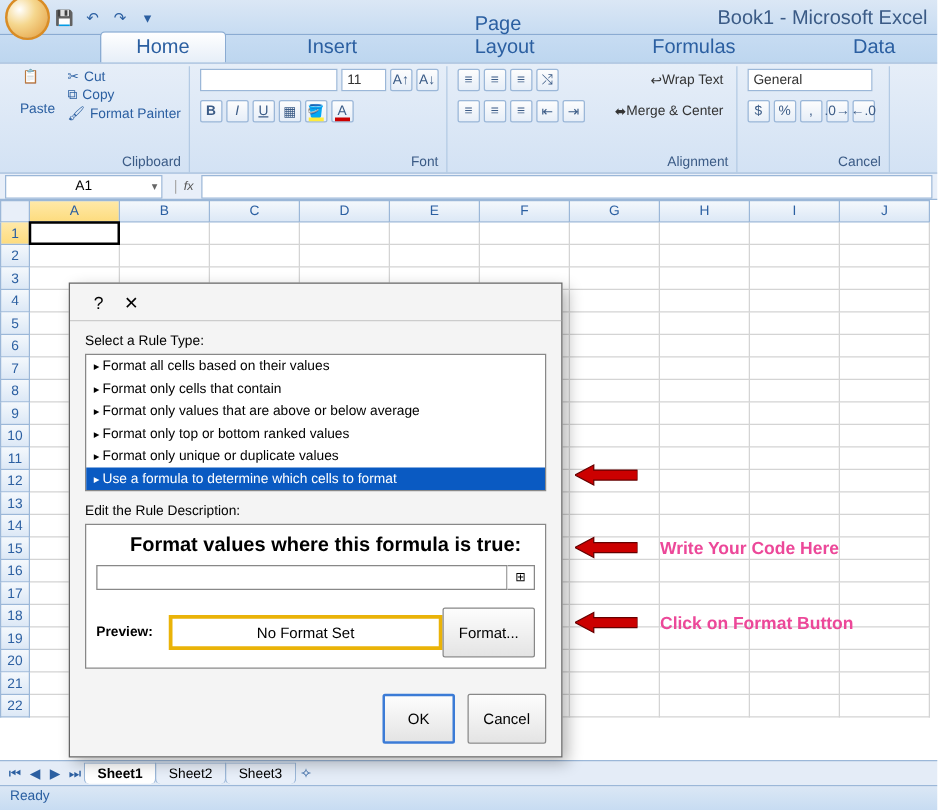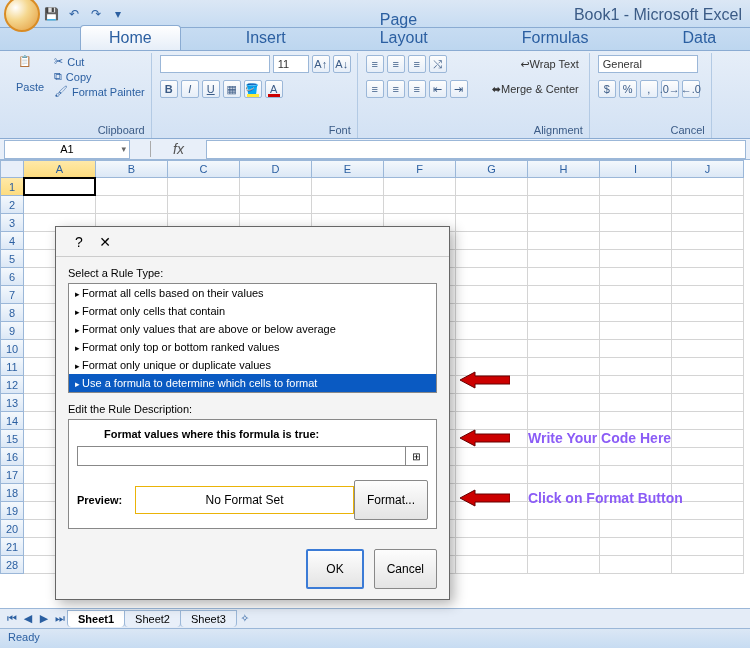--- a/index.html
+++ b/index.html
@@ -27,21 +27,21 @@
 .stack { display: flex; flex-direction: column; gap: 2px; }
 .small-btns span { font-size: 11px; color: #2b5fa1; display: flex; align-items: center; gap: 4px; }
 .ctrl { height: 18px; border: 1px solid #9bb7d8; background: #fff; font-size: 11px; color: #333; display: inline-flex; align-items: center; padding: 0 4px; }
 .grp-row { display: flex; gap: 3px; align-items: center; margin-bottom: 3px; }
 .ico { width: 18px; height: 18px; border: 1px solid #9bb7d8; background: linear-gradient(#fdfdfd,#e6eef8); display: inline-flex; align-items: center; justify-content: center; font-size: 11px; color: #3b5b86; border-radius: 2px; }
 
 
 .fbar { height: 21px; border-bottom: 1px solid #9bb7d8; display: flex; align-items: center; background: #e8eff9; }
 .namebox { width: 126px; height: 19px; border: 1px solid #9bb7d8; background: #fff; margin-left: 4px; font-size: 11px; display: flex; align-items: center; justify-content: center; position: relative; }
 .namebox::after { content: "▾"; position: absolute; right: 3px; font-size: 9px; color: #666; }
-.fxlabel { font-style: italic; font-size: 14px; color: #555; padding: 0 22px; border-left: 1px solid #aaa; margin-left: 20px; }
+.fxlabel { font-style: italic; font-size: 10px; color: #555; padding: 0 6px; border-left: 1px solid #aaa; margin-left: 10px; }
 .fxinput { flex: 1; height: 19px; border: 1px solid #9bb7d8; background: #fff; margin-right: 4px; }
 
 
 .grid-wrap { display: flex; }
 .corner { width: 24px; height: 18px; background: #e8eff9; border: 1px solid #9bb7d8; }
 .colheads { display: flex; }
 .colhead { width: 72px; height: 18px; background: linear-gradient(#f4f8fc,#dce8f6); border: 1px solid #9bb7d8; border-left: none; font-size: 11px; color: #2b5fa1; display: flex; align-items: center; justify-content: center; }
 .rows { }
 .row { display: flex; }
 .rowhead { width: 24px; height: 18px; background: linear-gradient(#f4f8fc,#dce8f6); border: 1px solid #9bb7d8; border-top: none; font-size: 11px; color: #2b5fa1; display: flex; align-items: center; justify-content: center; }
@@ -64,35 +64,35 @@
 .dlg-title .t { flex: 1; }
 .dlg-sym { width: 26px; text-align: center; font-size: 14px; cursor: pointer; }
 .dlg-body { padding: 10px 12px; }
 .rulelabel { font-size: 11px; margin-bottom: 4px; }
 .rulelist { border: 1px solid #888; background: #fff; font-size: 11px; }
 .rulelist div { padding: 3px 6px; cursor: pointer; }
 .rulelist div::before { content: "▸ "; font-size: 9px; }
 .rulelist .selected { background: #0a5ac2; color: #fff; }
 .editlabel { font-size: 11px; margin: 10px 0 4px; }
 .editbox { border: 1px solid #888; background: #fff; padding: 8px; }
-.bold { font-weight: bold; font-size: 11px; padding-left: 27px; }
+.bold { font-weight: bold; font-size: 16px; padding-left: 27px; }
 .formula-in { display: flex; margin: 6px 0 14px; }
 .formula-in input { flex: 1; height: 20px; border: 1px solid #888; padding: 0 4px; font-size: 11px; }
 .refbtn { width: 22px; height: 20px; border: 1px solid #888; border-left: none; background: #fff; display: flex; align-items: center; justify-content: center; font-size: 10px; }
 .preview-row { display: flex; align-items: center; gap: 0; }
 .preview-row .lbl { font-weight: bold; font-size: 11px; width: 58px; }
-.preview-box { flex: 1; height: 28px; border: 1px solid #eab308; background: #fff; display: flex; align-items: center; justify-content: center; font-size: 12px; }
+.preview-box { flex: 1; height: 28px; border: 3px solid #eab308; background: #fff; display: flex; align-items: center; justify-content: center; font-size: 12px; }
 .dbtn { height: 40px; padding: 0 12px; border: 1px solid #888; background: linear-gradient(#fdfdfd,#e4e4e4); font-size: 12px; border-radius: 2px; cursor: pointer; }
 .dbtn.primary { border: 2px solid #3b7bd6; padding: 0 18px; }
 .dlg-foot { display: flex; gap: 10px; justify-content: flex-end; padding: 10px 12px; }
 
 
 .arrow { position: absolute; display: flex; align-items: center; }
 .arrow svg { display: block; }
-.ann { color: #8b5cf6; font-weight: bold; font-size: 14px; margin-left: 18px; white-space: nowrap; }
+.ann { color: #ec4899; font-weight: bold; font-size: 14px; margin-left: 18px; white-space: nowrap; }
 </style>
 </head>
 <body>
 
 <div class="topbar">
   <div class="office-btn"></div>
   <div class="qat">
     <span>💾</span>
     <span>↶</span>
     <span>↷</span>
@@ -484,21 +484,21 @@
       <div class="cell"></div>
       <div class="cell"></div>
       <div class="cell"></div>
       <div class="cell"></div>
       <div class="cell"></div>
       <div class="cell"></div>
       <div class="cell"></div>
       <div class="cell"></div>
     </div>
     <div class="row">
-      <div class="rowhead">28</div>
+      <div class="rowhead">22</div>
       <div class="cell"></div>
       <div class="cell"></div>
       <div class="cell"></div>
       <div class="cell"></div>
       <div class="cell"></div>
       <div class="cell"></div>
       <div class="cell"></div>
       <div class="cell"></div>
       <div class="cell"></div>
       <div class="cell"></div>

